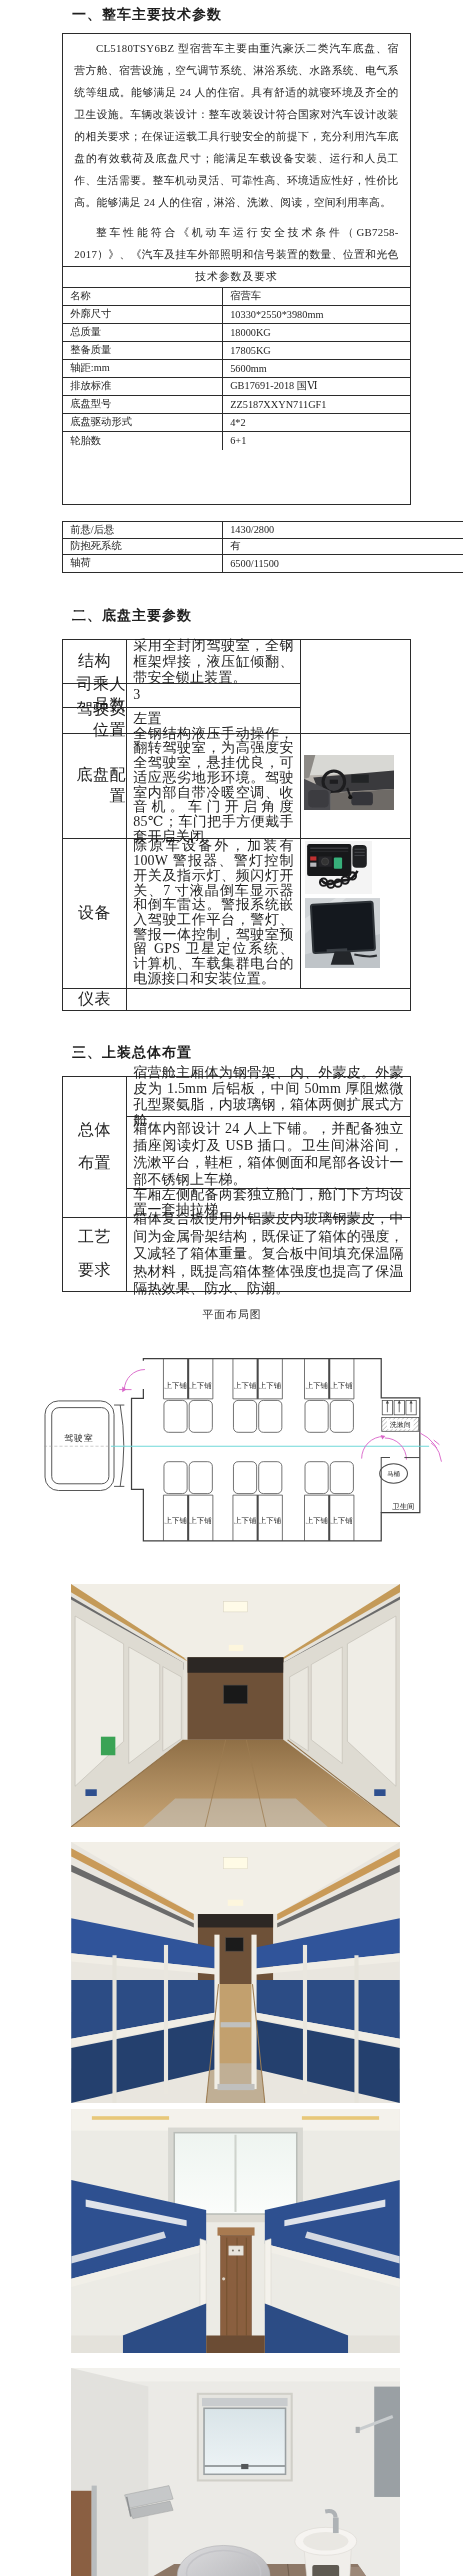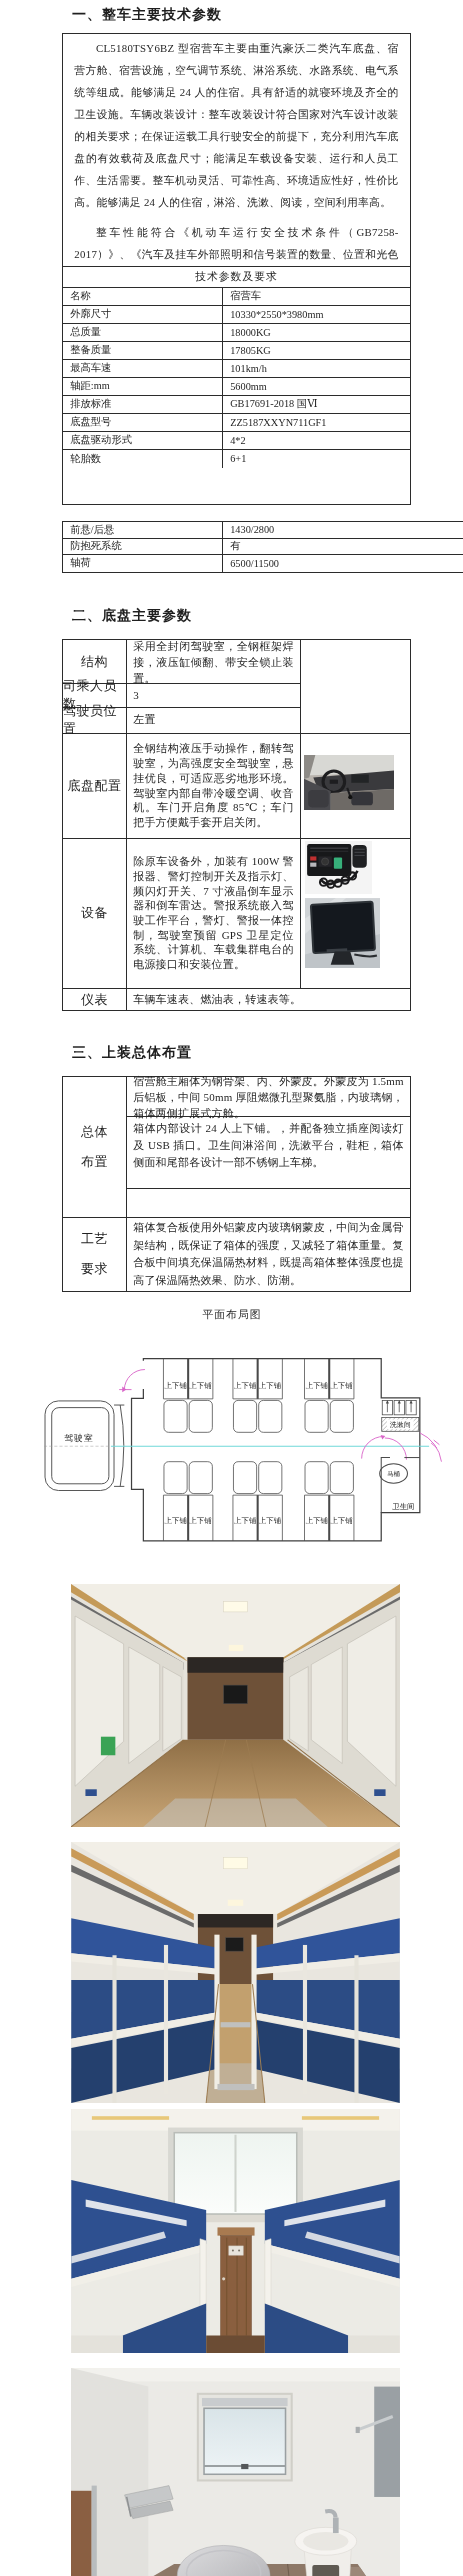--- a/index.html
+++ b/index.html
@@ -19,22 +19,22 @@
   .sl{width:160px;border-right:1px solid #2b2b2b;box-sizing:border-box;padding-left:7.2px;display:flex;align-items:center;}
   .sv{flex:1;padding-left:7.2px;display:flex;align-items:center;}
   
   .axle{position:absolute;left:62px;top:521px;width:405px;height:52px;border:1px solid #2b2b2b;box-sizing:border-box;}
   .axle .sr{height:16.5px;}
   
   .twrap{position:absolute;border:1px solid #2b2b2b;box-sizing:border-box;background:#fff;}
   .hline{position:absolute;height:1px;background:#2b2b2b;}
   .vline{position:absolute;width:1px;background:#2b2b2b;}
   .tlabel{position:absolute;left:0;width:63px;display:flex;align-items:center;justify-content:center;
-          font-size:13px;letter-spacing:0.5px;text-align:left;font-family:Liberation Serif, serif;}
-  .tcell{position:absolute;left:64px;font-size:11px;line-height:14.7px;letter-spacing:0.2px;text-align:justify;
+          font-size:16px;letter-spacing:0.5px;text-align:right;font-family:Liberation Serif, serif;}
+  .tcell{position:absolute;left:64px;font-size:14px;line-height:14.7px;letter-spacing:0.2px;text-align:justify;
          display:flex;align-items:center;box-sizing:border-box;padding:0 6.2px;justify-content:flex-end;}
   .tcell .inner{width:100%;}
   .lab2{display:flex;flex-direction:column;gap:11.3px;align-items:center;}
   .caption{position:absolute;left:0;width:464px;text-align:center;font-size:10.8px;letter-spacing:1px;}
   .photo{position:absolute;left:71px;width:329px;background:#eee;}
   .photo svg{display:block;}
   .fp-txt{font-family:"Liberation Sans","DejaVu Sans",sans-serif;fill:#222;}
 </style>
 </head>
 <body>
@@ -58,24 +58,20 @@
           <div class="sl">外廓尺寸</div>
           <div class="sv">10330*2550*3980mm</div>
         </div>
       <div class="sr">
           <div class="sl">总质量</div>
           <div class="sv">18000KG</div>
         </div>
       <div class="sr">
           <div class="sl">整备质量</div>
           <div class="sv">17805KG</div>
-        </div>
-      <div class="sr">
-          <div class="sl">最高车速</div>
-          <div class="sv">101km/h</div>
         </div>
       <div class="sr">
           <div class="sl">轴距:mm</div>
           <div class="sv">5600mm</div>
         </div>
       <div class="sr">
           <div class="sl">排放标准</div>
           <div class="sv">GB17691-2018 国Ⅵ</div>
         </div>
       <div class="sr">
@@ -194,42 +190,42 @@
         <g transform="rotate(-3 73 60)">
           <rect x="14" y="10" width="120" height="94" rx="4" fill="#14181e" stroke="#2e3338" stroke-width="4"></rect>
           <rect x="40" y="98" width="40" height="6" fill="#3a3f45"></rect>
         </g>
         <polygon points="58,104 88,104 96,130 50,130" fill="#23262a"></polygon>
         <path d="M96,110 q30,6 44,2" fill="none" stroke="#2a2d30" stroke-width="4"></path>
       </svg>
     </div>
 
     <div class="tlabel" style="top:348px;height:23px;">仪表</div>
-    <div class="tcell" style="top:348px;height:23px;width:283px;">
-        <div class="inner">车辆车速表、燃油表，转速表等。</div>
-      </div>
   </div>
 
   <div class="sec-h" style="top:1044px;">三、上装总体布置</div>
 
   <div class="twrap" style="left:62px;top:1076px;width:349px;height:216px;">
     <div class="vline" style="left:63px;top:0;height:214px;"></div>
     <div class="hline" style="left:64px;width:283px;top:39px;"></div>
     <div class="hline" style="left:64px;width:283px;top:111px;"></div>
     <div class="hline" style="left:0;width:347px;top:140px;"></div>
 
     <div class="tlabel lab2" style="top:0;height:140px;">
       <span>总体</span>
       <span>布置</span>
     </div>
     <div class="tcell" style="top:0;height:39px;width:283px;line-height:16px;">
         <div class="inner">宿营舱主厢体为钢骨架、内、外蒙皮。外蒙皮为 1.5mm 后铝板，中间 50mm 厚阻燃微孔型聚氨脂，内玻璃钢，箱体两侧扩展式方舱。</div>
       </div>
     <div class="tcell" style="top:39px;height:72px;width:283px;line-height:17px;align-items:flex-start;padding-top:4.1px;">
         <div class="inner">箱体内部设计 24 人上下铺。，并配备独立插座阅读灯及 USB 插口。卫生间淋浴间，洗漱平台，鞋柜，箱体侧面和尾部各设计一部不锈钢上车梯。</div>
+      </div>
+    <div class="tcell" style="top:111px;height:29px;width:283px;">
+        <div class="inner">车厢左侧配备两套独立舱门，舱门下方均设置一套抽拉梯。</div>
       </div>
 
     <div class="tlabel lab2" style="top:140px;height:74px;">
       <span>工艺</span>
       <span>要求</span>
     </div>
     <div class="tcell" style="top:140px;height:74px;width:283px;line-height:17.5px;">
         <div class="inner">箱体复合板使用外铝蒙皮内玻璃钢蒙皮，中间为金属骨架结构，既保证了箱体的强度，又减轻了箱体重量。复合板中间填充保温隔热材料，既提高箱体整体强度也提高了保温隔热效果、防水、防潮。</div>
       </div>
   </div>

